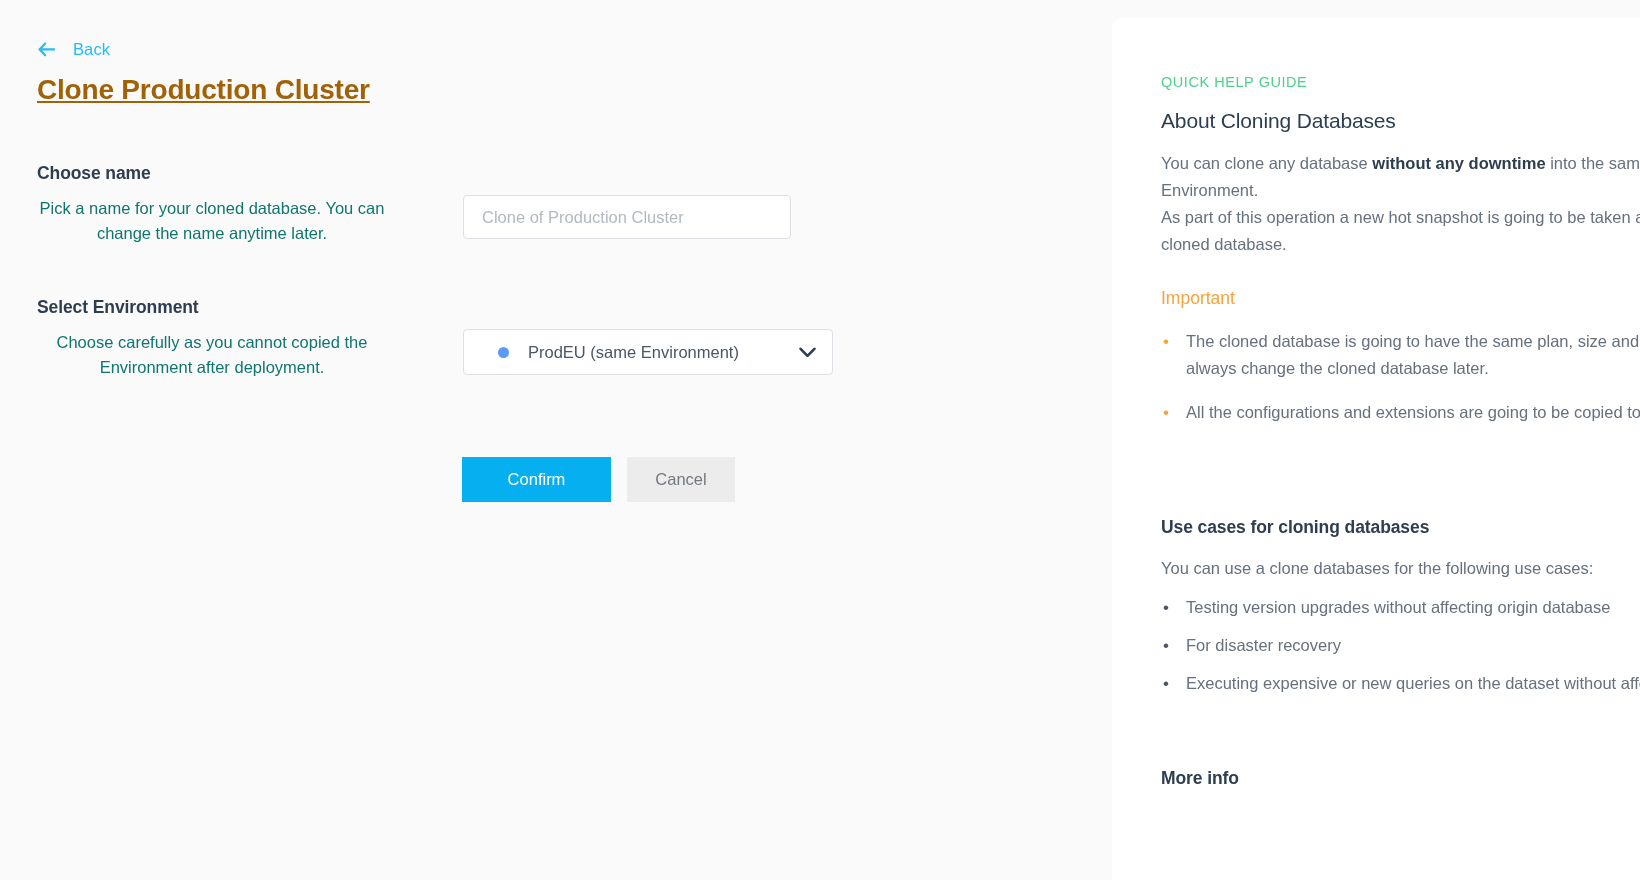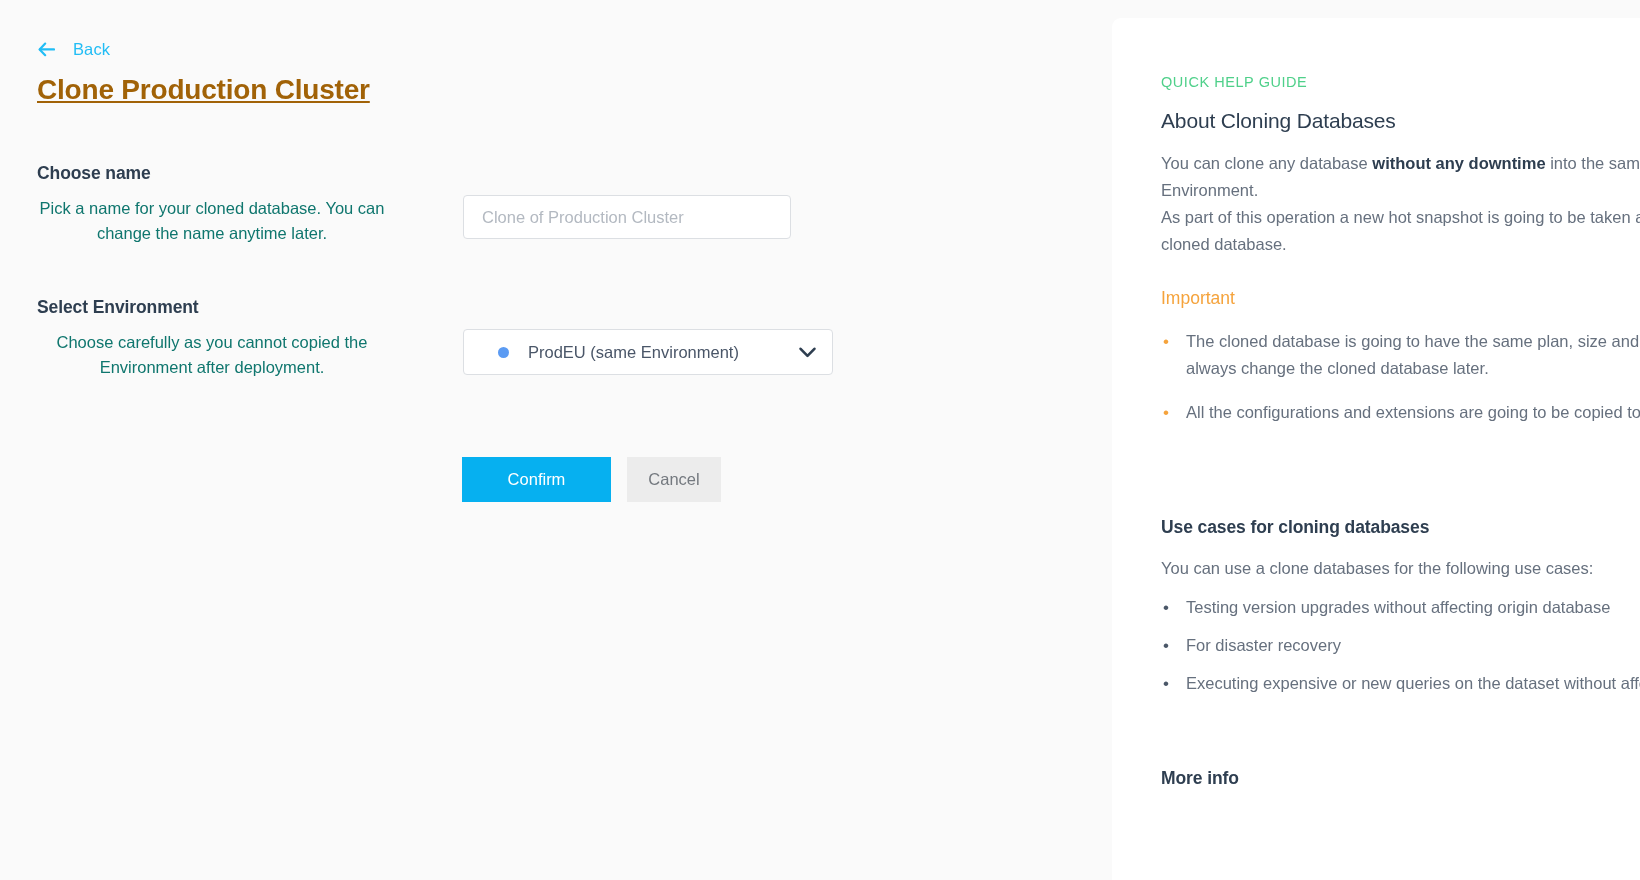--- a/index.html
+++ b/index.html
@@ -163,21 +163,21 @@
     padding: 0;
   }
   .btn-confirm {
     left: 462px;
     width: 149px;
     background: #06b0f0;
     color: #ffffff;
   }
   .btn-cancel {
     left: 627px;
-    width: 94px;
+    width: 108px;
     background: #ececec;
     color: #74797f;
   }
 
   
   .help-panel {
     position: absolute;
     left: 1112px;
     top: 18px;
     width: 528px;

